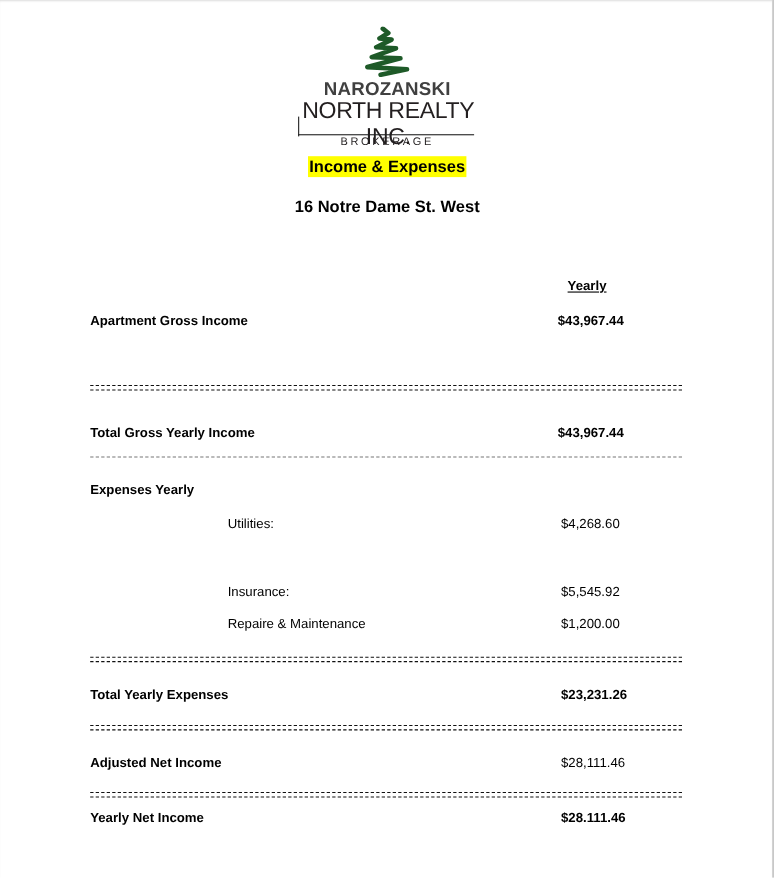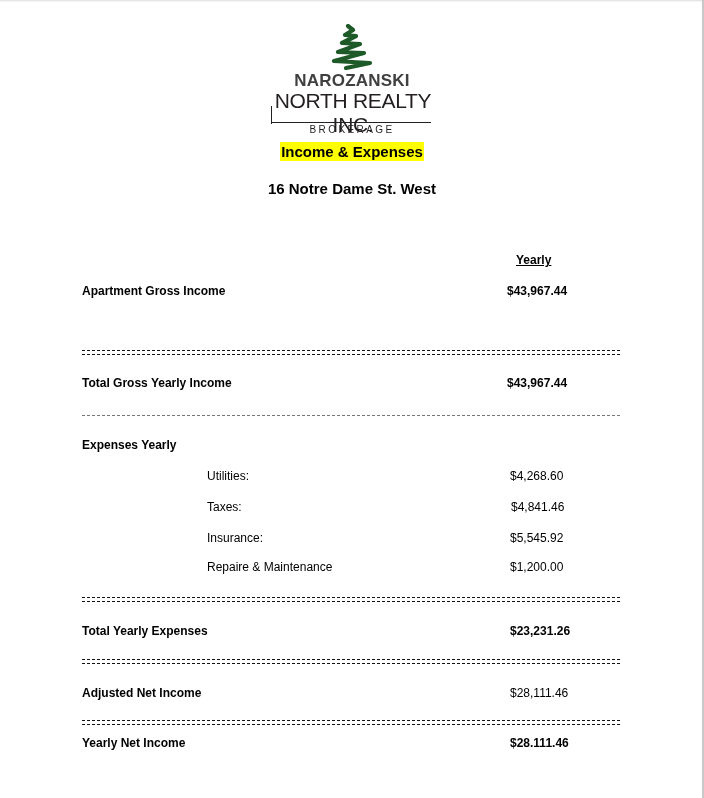--- a/index.html
+++ b/index.html
@@ -164,39 +164,35 @@
 
   <div class="col-head">Yearly</div>
 
   <div class="row bold" style="top:284px;">
     <span class="label">Apartment Gross Income</span>
     <span class="value">$43,967.44</span>
   </div>
 
   <div class="sep double" style="top:350px;"></div>
 
-  <div class="row bold" style="top:376px;text-align:right;">
+  <div class="row bold" style="top:386px;text-align:right;">
     <span class="label">Total Gross Yearly Income</span>
     <span class="value">$43,967.44</span>
   </div>
 
   <div class="sep single" style="top:415px;"></div>
 
   <div class="row bold" style="top:438px;">
     <span class="label">Expenses Yearly</span>
   </div>
 
   <div class="row" style="top:469px;padding-left:32px;">
     <span class="label indent">Utilities:</span>
     <span class="value n">$4,268.60</span>
   </div>
-  <div class="row" style="top:500px;">
-    <span class="label indent">Taxes:</span>
-    <span class="value n" style="left:511px;">$4,841.46</span>
-  </div>
   <div class="row" style="top:531px;">
     <span class="label indent">Insurance:</span>
     <span class="value n">$5,545.92</span>
   </div>
   <div class="row" style="top:560px;">
     <span class="label indent">Repaire &amp; Maintenance</span>
     <span class="value n">$1,200.00</span>
   </div>
 
   <div class="sep double" style="top:597px;"></div>

